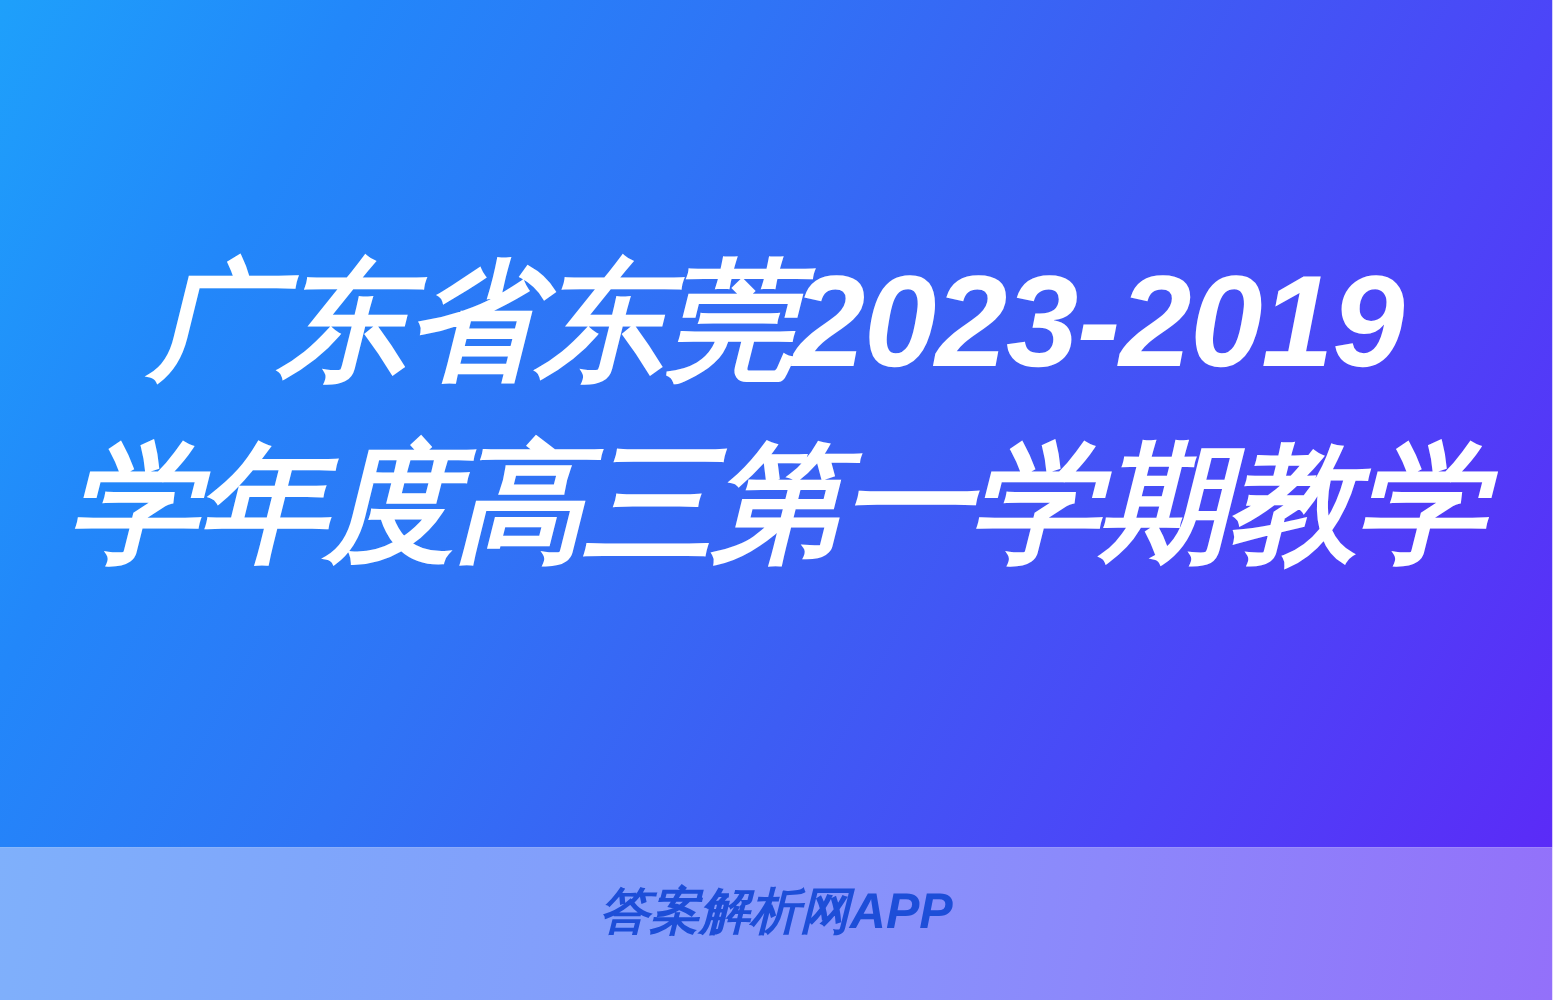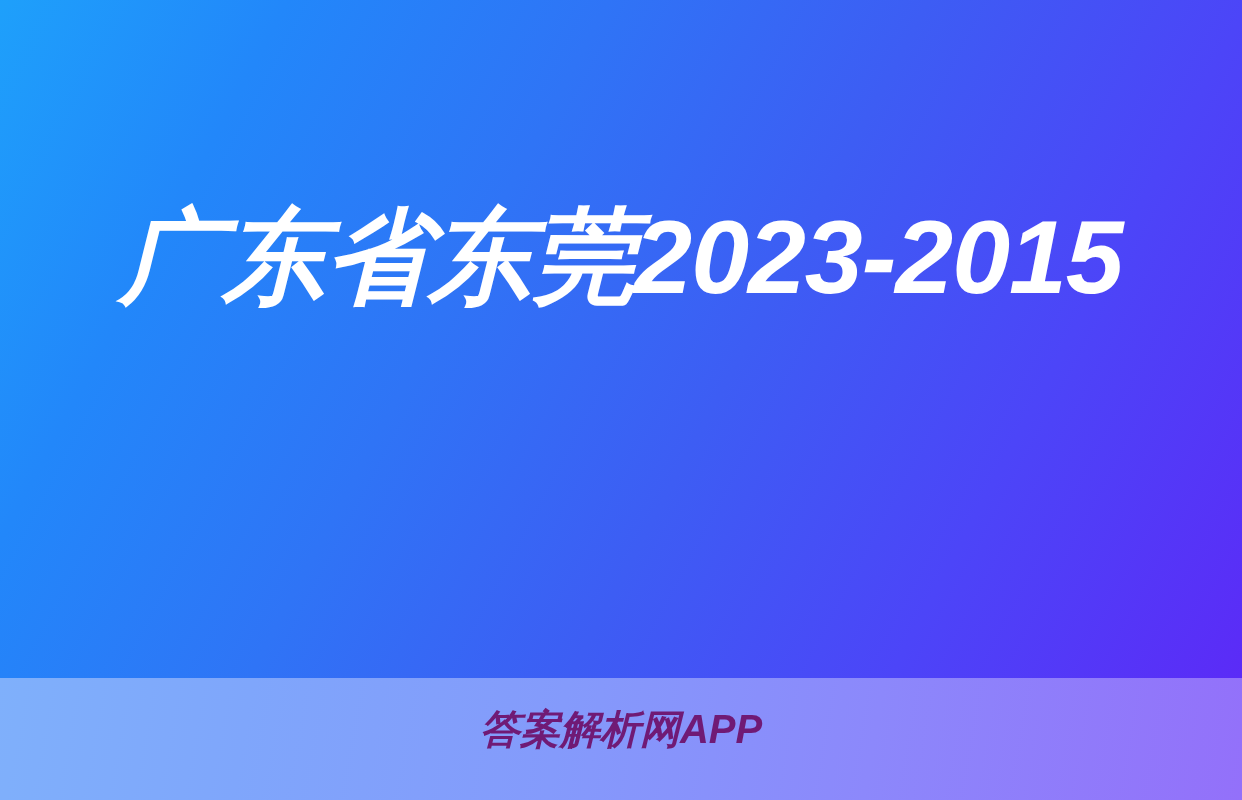--- a/index.html
+++ b/index.html
@@ -76,39 +76,40 @@
     position: absolute;
     left: 0;
     top: 703px;
     width: 1242px;
     text-align: center;
     z-index: 6;
   }
 
   .watermark-text {
     display: inline-block;
-    color: #701a75;
+    color: #1d4ed8;
     font-size: 40px;
     font-weight: 700;
     font-style: italic;
     line-height: 52px;
     letter-spacing: 0px;
     white-space: nowrap;
   }
 </style>
 </head>
 <body>
 
 <div id="poster">
 
   <div class="bg-main"></div>
 
   <div class="bg-footer"></div>
 
   <div class="title-block">
-    <span class="title-line">广东省东莞2023-2015</span>
+    <span class="title-line">广东省东莞2023-2019</span>
+    <span class="title-line">学年度高三第一学期教学</span>
   </div>
 
   <div class="watermark-block">
     <span class="watermark-text">答案解析网APP</span>
   </div>
 
 </div>
 
 </body></html>

